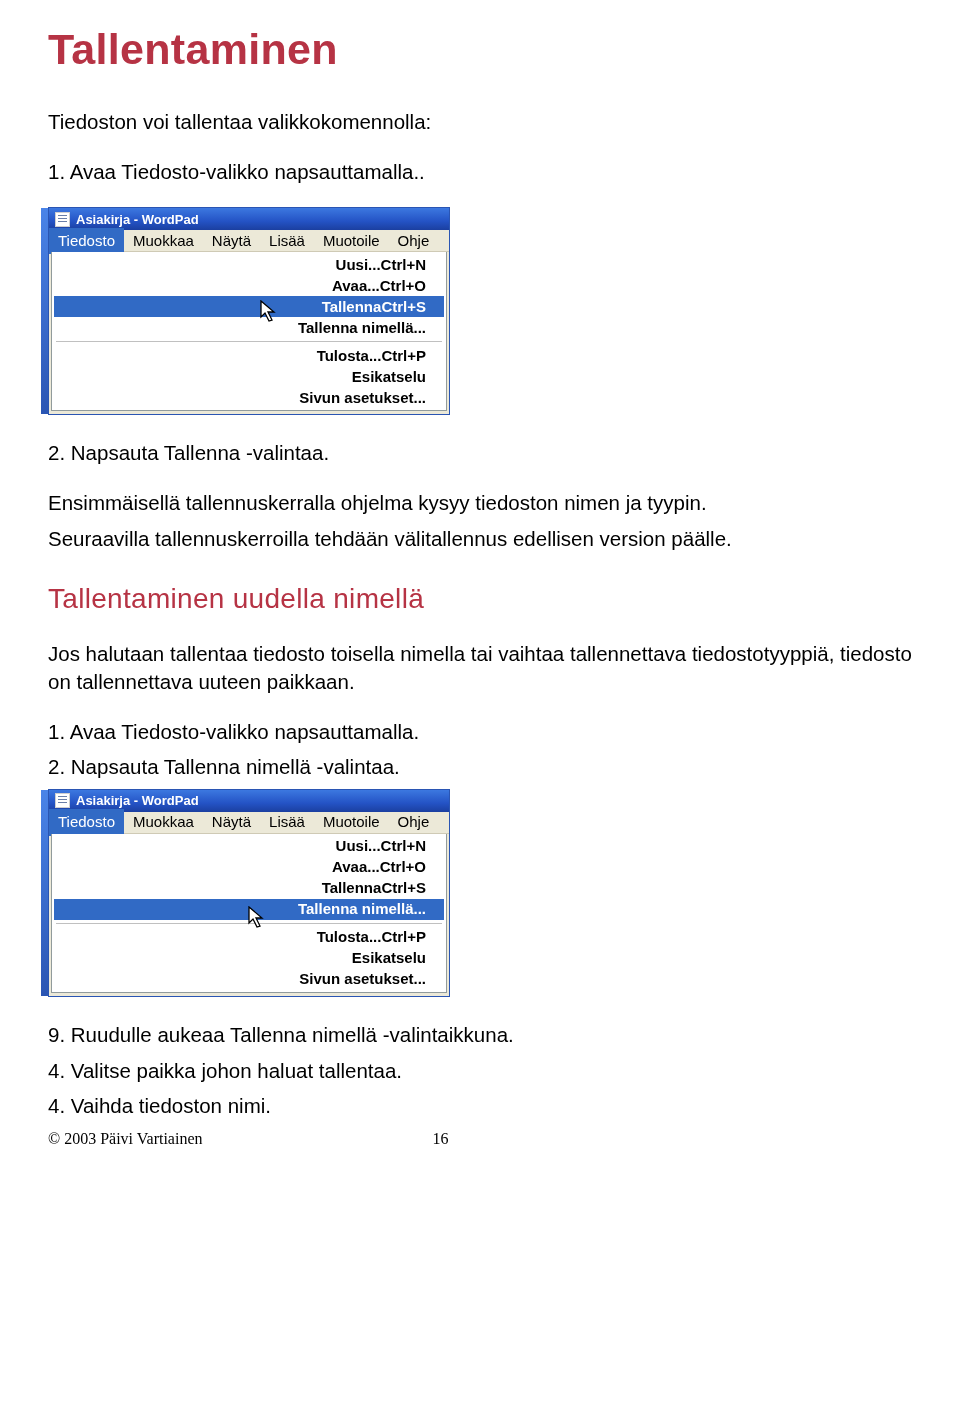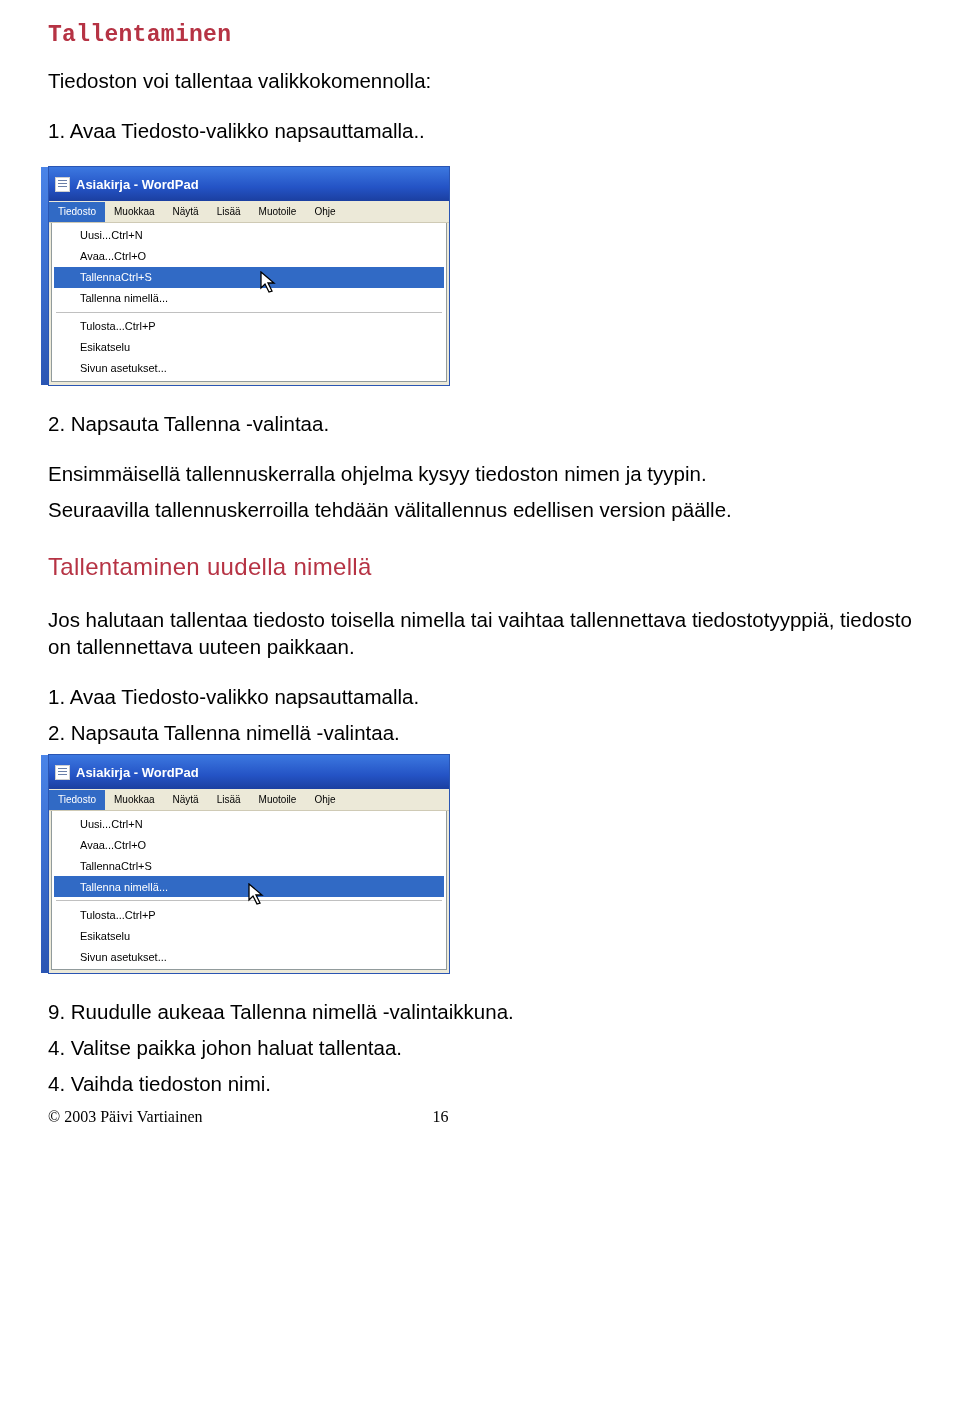--- a/index.html
+++ b/index.html
@@ -7,29 +7,28 @@
     font-family: "Century Gothic", "Futura", Arial, sans-serif;
     background: #fff;
     color: #000;
     width: 960px;
     padding: 20px 48px 8px 48px;
     font-size: 20.5px;
     line-height: 1.35;
   }
   h1 {
     color: #b63344;
-    font-size: 23px;
+    font-size: 43px;
     font-weight: 600;
-    margin-bottom: 16px;
+    margin-bottom: 30px;
     letter-spacing: 0.3px;
-    font-family: Liberation Mono, monospace;
   }
   h2 {
     color: #b63344;
-    font-size: 24px;
+    font-size: 28px;
     font-weight: 500;
     margin: 28px 0 22px 0;
     letter-spacing: 0.3px;
   }
   p { margin-bottom: 8px; }
   p.block { margin-bottom: 22px; }
 
   
   .wp-window {
     width: 402px;
@@ -43,21 +42,21 @@
   }
   .wp-left-strip {
     position: absolute;
     left: -8px; top: 0; bottom: 0;
     width: 7px;
     background: linear-gradient(#4a84e8,#2a55b3);
   }
   .wp-titlebar {
     background: linear-gradient(#3c78e0, #2453c5 60%, #1b3fa0);
     color: #fff;
-    height: 34px;
+    height: 22px;
     display: flex;
     align-items: center;
     padding: 0 6px;
     font-weight: bold;
     font-size: 13px;
   }
   .wp-titlebar .doc-icon {
     width: 15px; height: 15px;
     background: #fff;
     border: 1px solid #cfcfcf;
@@ -70,40 +69,41 @@
   }
   .wp-menubar {
     background: #ece9d8;
     height: 22px;
     display: flex;
     align-items: center;
     border-bottom: 1px solid #cfcab5;
   }
   .wp-menubar .m {
     padding: 3px 9px;
-    font-size: 10px;
+    font-size: 15px;
   }
   .wp-menubar .m.active {
     background: #316ac5;
     color: #fff;
   }
   .wp-dropdown {
     background: #fff;
     border: 1px solid #919b9c;
     border-top: none;
     padding: 2px;
     margin: 0 2px 3px 2px;
   }
   .wp-item {
     display: flex;
-    justify-content: flex-start;
+    justify-content: flex-end;
     align-items: center;
     height: 21px;
     padding: 0 18px 0 26px;
-    font-size: 11px;
+    font-size: 15px;
+    font-weight: bold;
   }
   .wp-item.hl {
     background: #316ac5;
     color: #fff;
   }
   .wp-sep {
     height: 1px;
     background: #c0c0c0;
     margin: 3px 2px;
   }

